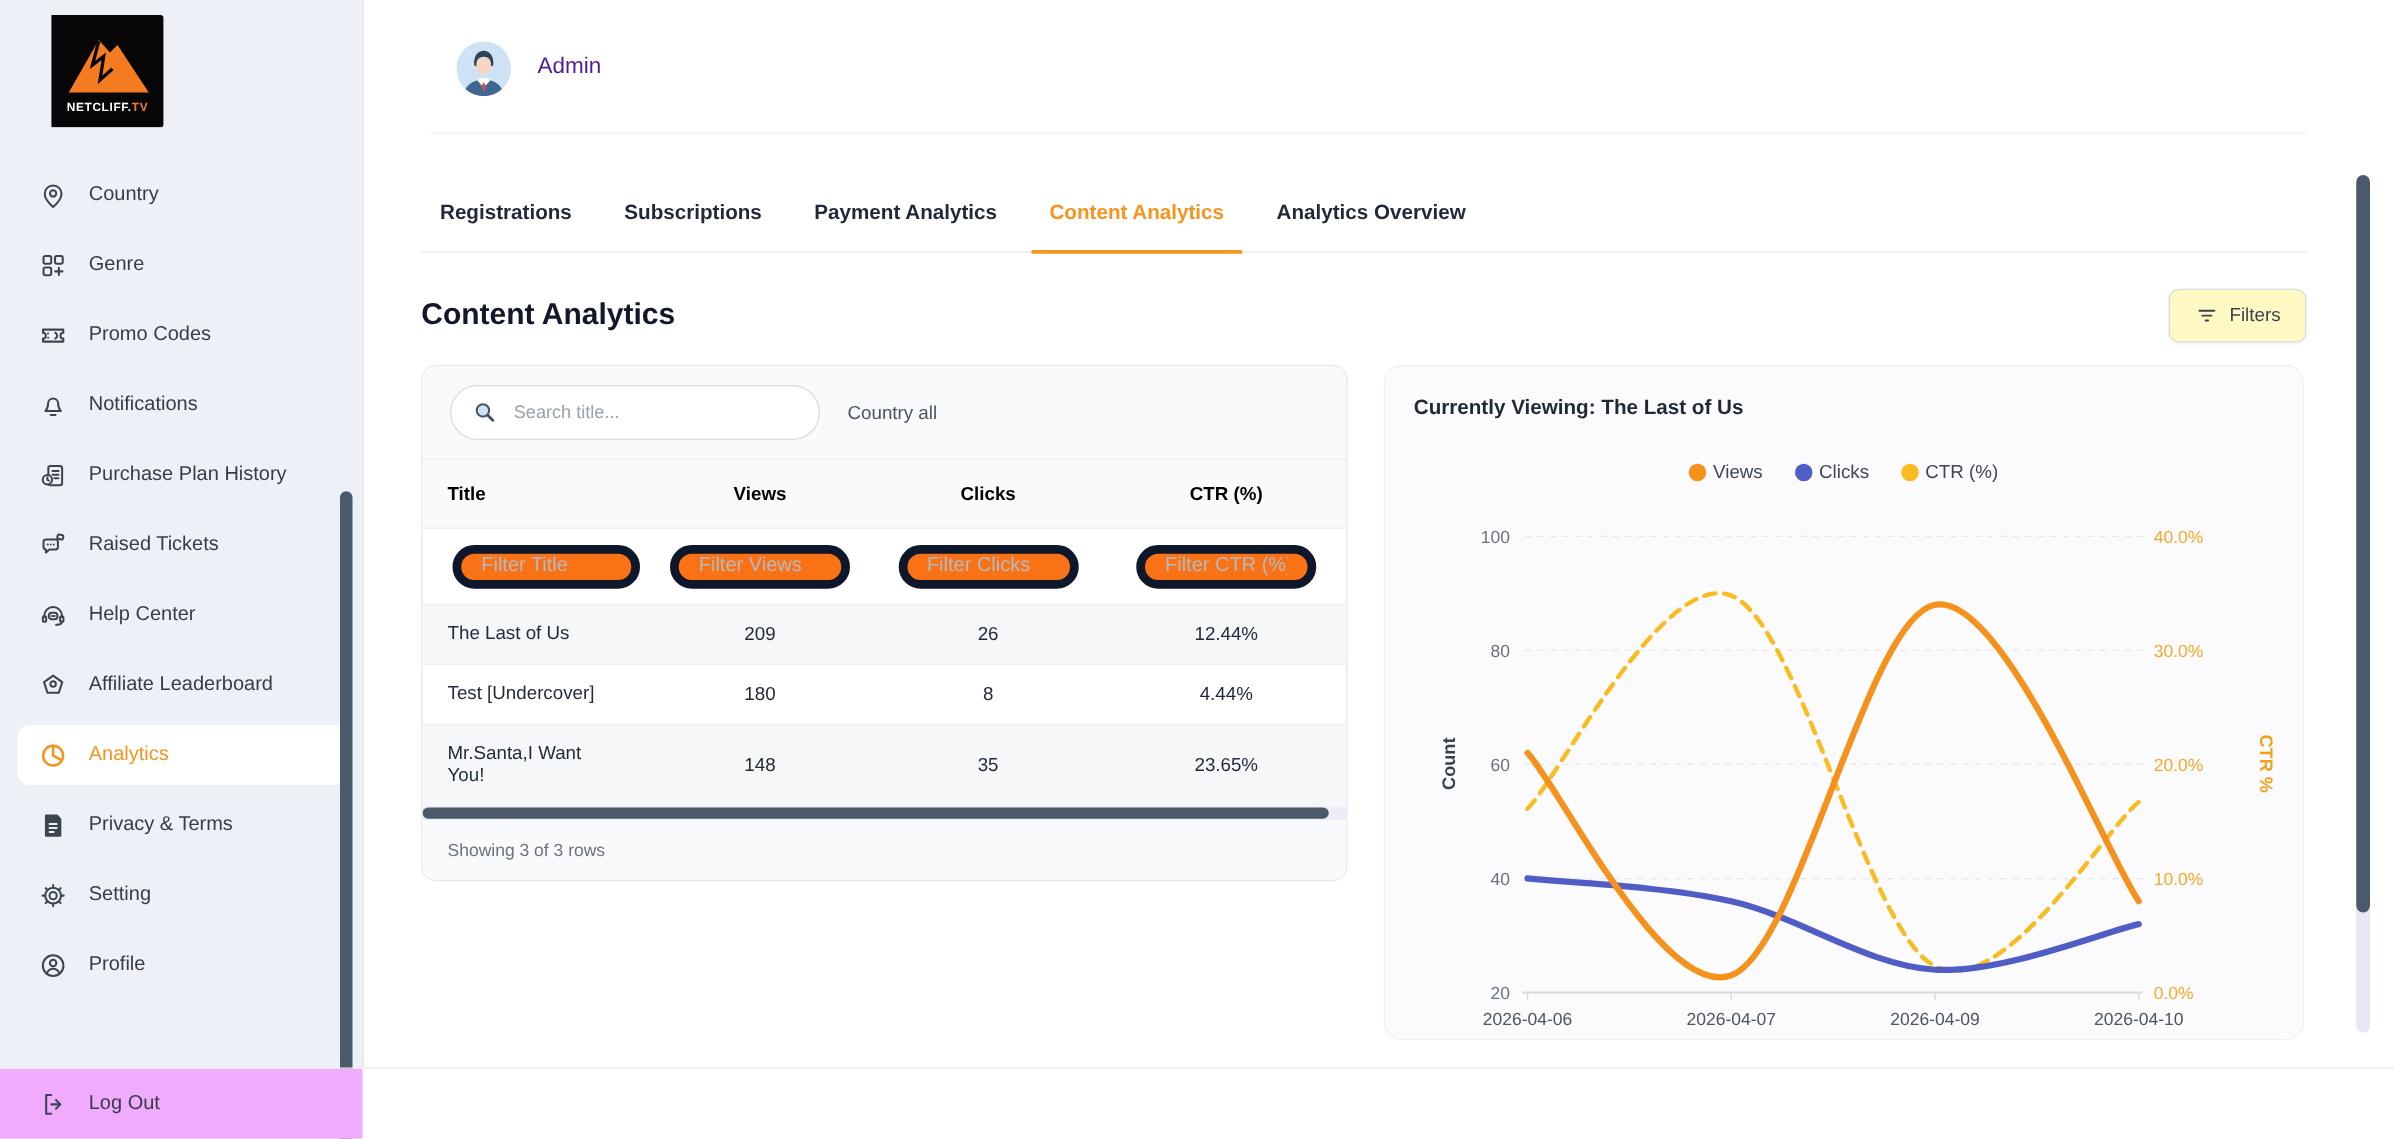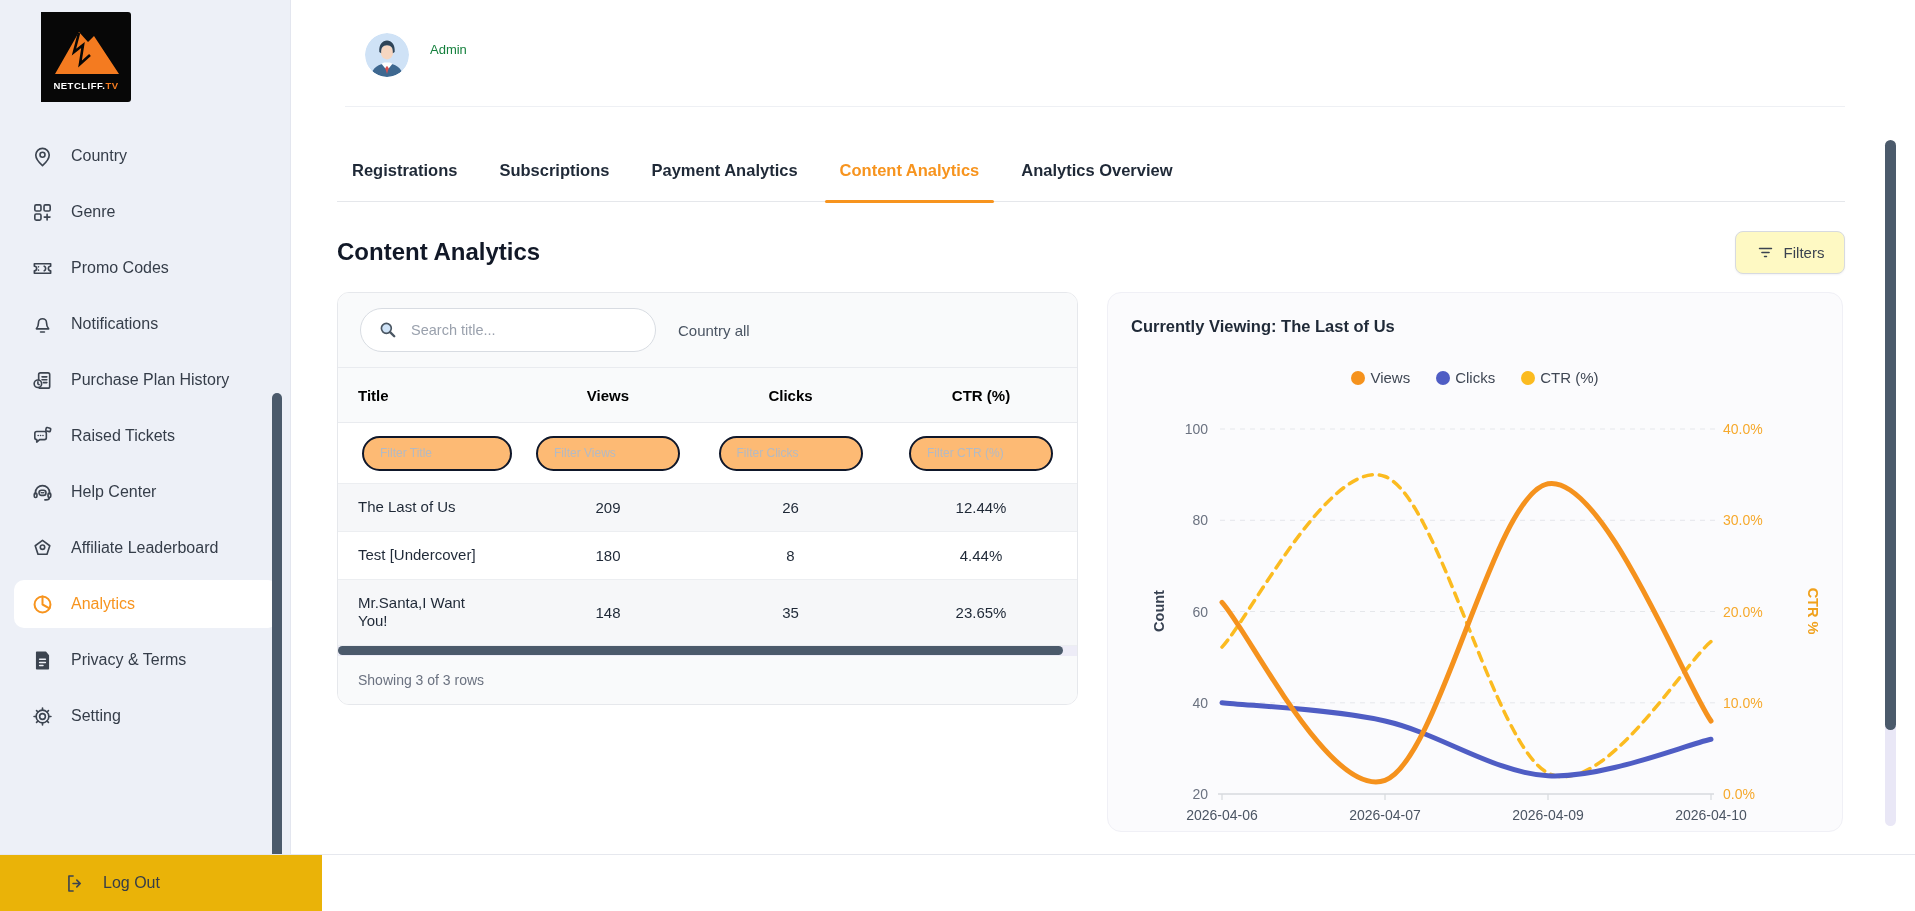--- a/index.html
+++ b/index.html
@@ -7,30 +7,30 @@
        font-family:"Liberation Sans",sans-serif;color:#1f2937;}
   
   .sidebar{position:absolute;left:0;top:0;width:290px;height:854px;background:#edf0f7;border-right:1px solid #e3e6ef;}
   .logo-box{position:absolute;left:25px;top:12px;width:90px;height:90px;border-radius:3px;overflow:hidden;padding-left:16px;}
   .side-menu{position:absolute;left:0;top:128px;right:0;}
   .side-item{height:56px;display:flex;align-items:center;padding-left:30px;gap:17px;cursor:pointer;
              font-size:16px;color:#353d49;}
   .side-item .s-icon{width:24px;height:24px;display:flex;align-items:center;justify-content:center;color:#3c4450;flex:0 0 24px;}
   .side-item.active{background:#ffffff;border-radius:10px;margin:4px 12px 4px 14px;height:48px;padding-left:16px;color:#f7941e;}
   .side-item.active .s-icon{color:#f7941e;}
-  .side-footer{position:absolute;left:0;top:855px;width:290px;height:56px;background:#eab308;padding-left:32px;}
+  .side-footer{position:absolute;left:0;top:855px;width:290px;height:56px;background:#f0abfc;}
   .side-footer .side-item{height:56px;}
   .side-scrollbar{position:absolute;left:272px;top:393px;width:10px;height:518px;background:#4b5a6b;border-radius:6px 6px 0 0;}
   
   .bottom-line{position:absolute;left:0;top:854px;width:1915px;height:1px;background:#e6e8ee;}
   .page-scroll-track{position:absolute;left:1885px;top:146px;width:11px;height:680px;background:#e9e7f6;border-radius:6px;}
   .page-scroll-thumb{position:absolute;left:1885px;top:140px;width:11px;height:590px;background:#4b5a6b;border-radius:6px;}
   
   .avatar{position:absolute;left:365px;top:33px;width:44px;height:44px;border-radius:50%;overflow:hidden;cursor:pointer;}
-  .user-name{position:absolute;left:430px;top:42px;font-size:13px;color:#15803d;}
+  .user-name{position:absolute;left:430px;top:42px;font-size:18px;color:#4c1d95;}
   .header-divider{position:absolute;left:345px;top:106px;width:1500px;height:1px;background:#eef0f4;}
   
   .tabs{position:absolute;left:337px;top:140px;width:1508px;height:61px;border-bottom:1px solid #e5e7eb;
         display:flex;gap:12px;}
   .tab{position:relative;display:flex;align-items:center;padding:0 15px;font-size:16.5px;font-weight:600;color:#1f2937;cursor:pointer;}
   .tab.active{color:#f7941e;}
   .tab.active::after{content:"";position:absolute;left:0;right:0;bottom:-2px;height:3px;border-radius:3px;background:#f7941e;}
   
   .page-title{position:absolute;left:337px;top:238px;font-size:24px;font-weight:600;color:#111827;}
   .filters-btn{position:absolute;left:1735px;top:231px;width:108px;height:41px;border:1px solid #d7dae0;border-radius:8px;
@@ -43,22 +43,22 @@
   .search-pill{position:absolute;left:22px;top:15px;width:296px;height:44px;background:#fff;border:1px solid #d8dce2;
                border-radius:22px;display:flex;align-items:center;padding-left:16px;gap:10px;box-sizing:border-box;}
   .search-pill input{border:none;outline:none;font-size:14.5px;color:#374151;flex:1;background:transparent;font-family:inherit;}
   .search-pill input::placeholder{color:#9aa1ad;}
   .search-all{position:absolute;left:340px;top:0;height:74px;display:flex;align-items:center;font-size:15px;color:#4b5563;}
   .tgrid{display:grid;grid-template-columns:180px 180px 185px 196px;align-items:center;}
   .thead{height:54px;background:#f9fafb;border-bottom:1px solid #e9ebef;font-weight:700;font-size:15px;color:#000000;flex:0 0 auto;}
   .thead .c0{padding-left:20px;}
   .c1,.c2,.c3{text-align:center;}
   .filter-row{height:60px;border-bottom:1px solid #eceef1;flex:0 0 auto;}
-  .filter-row input{height:35px;border:2px solid #0f172a;border-radius:18px;background:#fdba74;outline:none;
-                    font-size:12px;color:#374151;padding:0 16px;box-sizing:border-box;font-family:inherit;}
+  .filter-row input{height:35px;border:7px solid #0f172a;border-radius:18px;background:#f97316;outline:none;
+                    font-size:16px;color:#374151;padding:0 16px;box-sizing:border-box;font-family:inherit;}
   .filter-row input::placeholder{color:#b3bac4;}
   .filter-row .c0 input{width:150px;margin-left:24px;}
   .filter-row .c1 input,.filter-row .c2 input,.filter-row .c3 input{width:144px;}
   .trow{border-bottom:1px solid #eceef1;font-size:15px;color:#1f2937;flex:1 0 auto;}
   .trow:nth-child(odd){background:#f6f7f9;}
   .trow .c0{padding-left:20px;max-width:140px;line-height:1.25;padding-top:6px;padding-bottom:6px;}
   .hscroll{height:10px;position:relative;background:#edecf7;flex:0 0 auto;}
   .hscroll .thumb{position:absolute;left:0;top:0;height:9px;width:725px;background:#4b5a6b;border-radius:5px;}
   .table-footer{height:48px;background:#f9fafb;display:flex;align-items:center;padding-left:20px;
                 font-size:14px;color:#6b7280;flex:0 0 auto;}
@@ -187,20 +187,30 @@
       </div>
       <div class="side-item">
         <span class="s-icon">
           <svg viewBox="0 0 24 24" width="23" height="23" fill="none" stroke="currentColor" stroke-width="1.7" stroke-linecap="round" stroke-linejoin="round">
             <circle cx="12" cy="12" r="3"></circle>
             <circle cx="12" cy="12" r="6.6"></circle>
             <path d="M12 3.2v2.2M12 18.6v2.2M3.2 12h2.2M18.6 12h2.2M5.8 5.8l1.5 1.5M16.7 16.7l1.5 1.5M5.8 18.2l1.5-1.5M16.7 7.3l1.5-1.5"></path>
           </svg>
         </span>
         <span class="s-label">Setting</span>
+      </div>
+      <div class="side-item">
+        <span class="s-icon">
+          <svg viewBox="0 0 24 24" width="23" height="23" fill="none" stroke="currentColor" stroke-width="1.7" stroke-linecap="round" stroke-linejoin="round">
+            <circle cx="12" cy="12" r="8.6"></circle>
+            <circle cx="12" cy="9.8" r="2.7"></circle>
+            <path d="M6.8 18.2c1.1-2.4 2.9-3.6 5.2-3.6s4.1 1.2 5.2 3.6"></path>
+          </svg>
+        </span>
+        <span class="s-label">Profile</span>
       </div>
     </div>
   <div class="side-scrollbar"></div>
 </div>
 <div class="side-footer">
   <div class="side-item" id="logout-item">
       <span class="s-icon">
         <svg viewBox="0 0 24 24" width="23" height="23" fill="none" stroke="currentColor" stroke-width="1.7" stroke-linecap="round" stroke-linejoin="round">
           <path d="M10.5 4.2H6.2v15.6h4.3"></path>
           <path d="M14.4 8.4l3.6 3.6-3.6 3.6M18 12h-7.5"></path>

